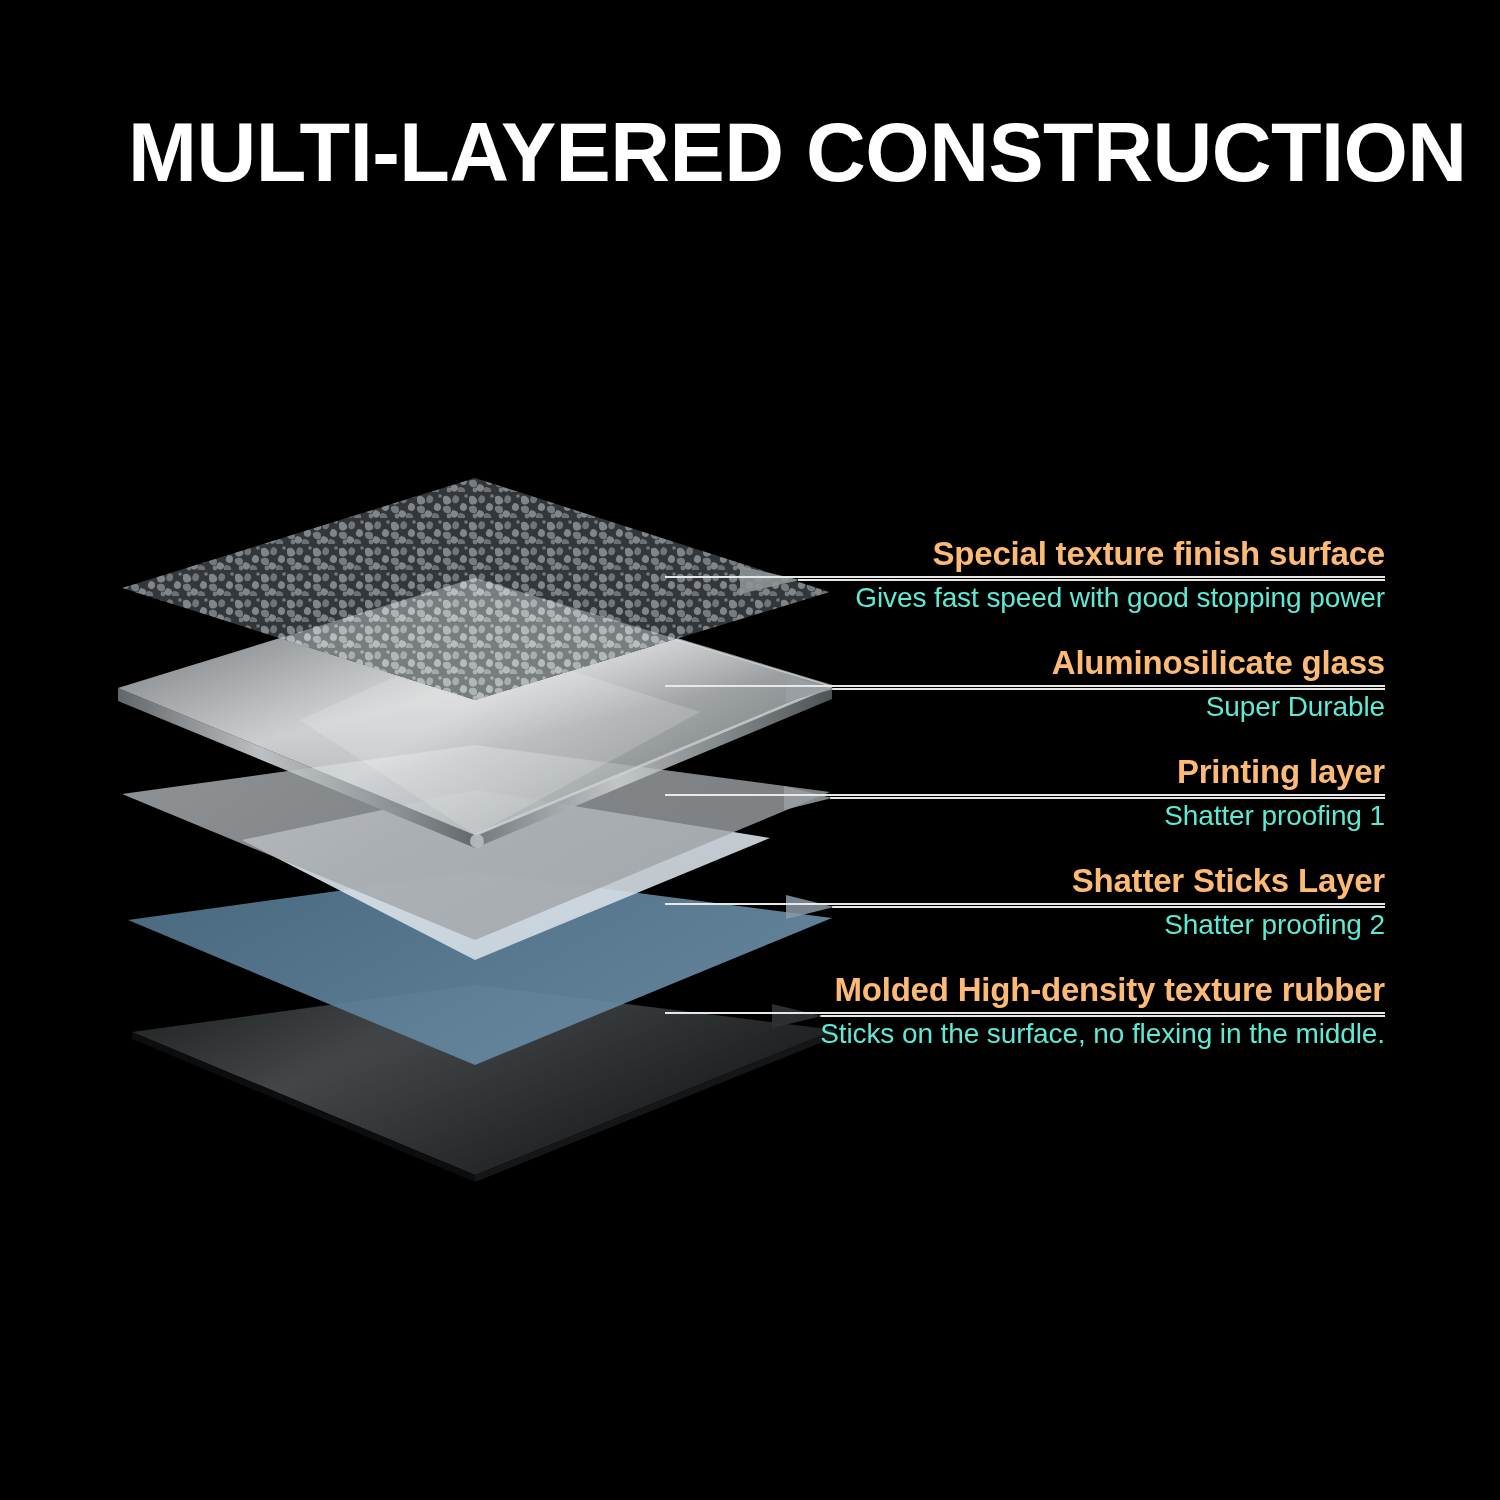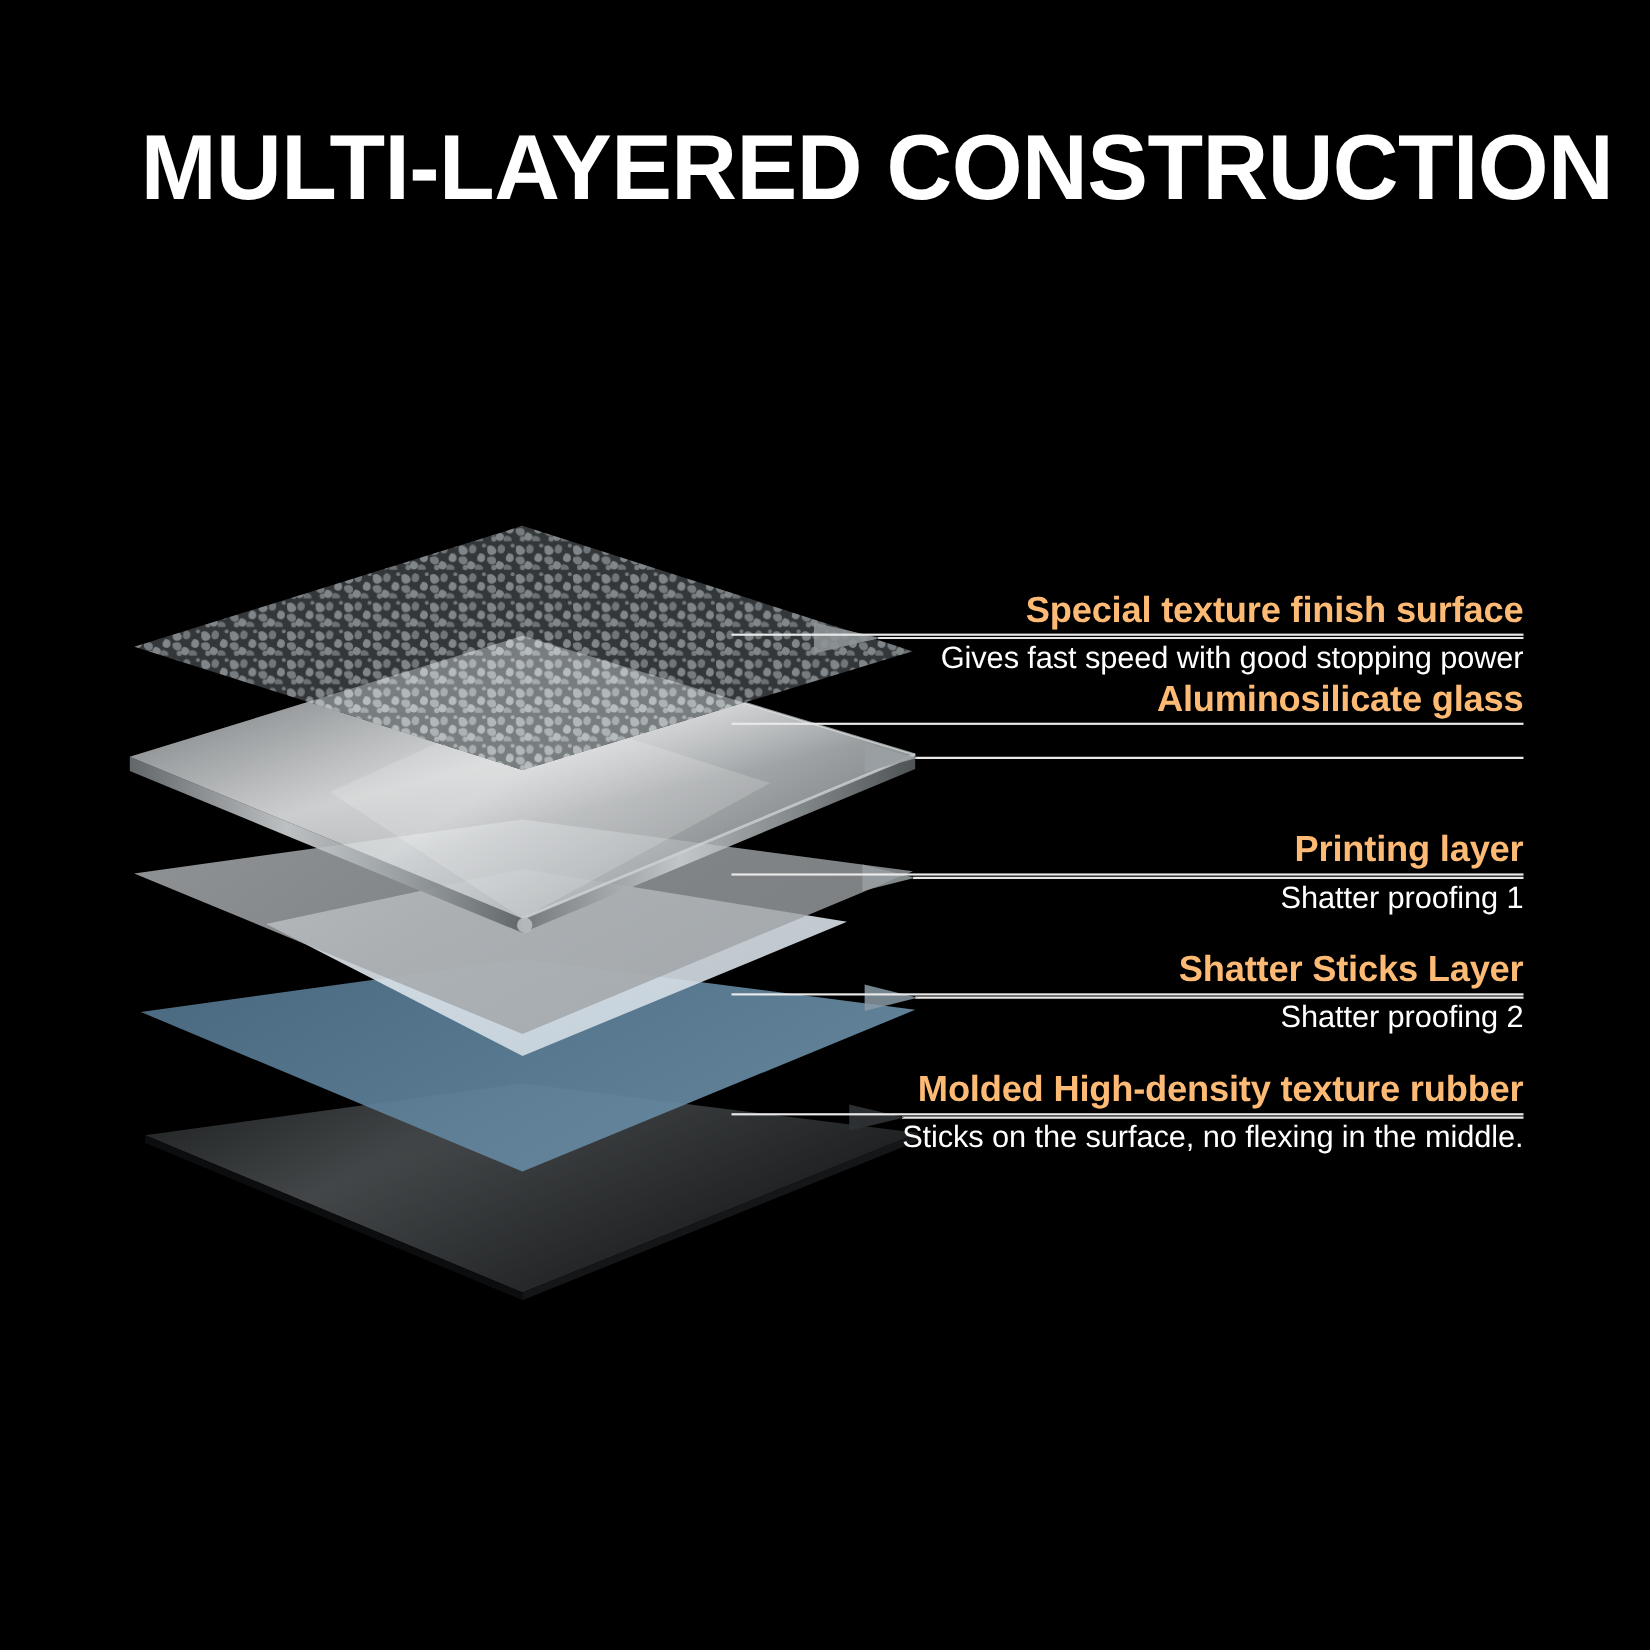--- a/index.html
+++ b/index.html
@@ -70,28 +70,28 @@
     background: #e8e8e8;
     margin-top: 3px;
     margin-bottom: 3px;
     width: 100%;
   }
   .callout-sub {
     font-family: "Liberation Sans", sans-serif;
     font-weight: 400;
     font-size: 28px;
     line-height: 34px;
-    color: #ffffff;
+    color: #5eead4;
     white-space: nowrap;
     letter-spacing: -0.1px;
   }
 
   
   #callout-0 { top: 535px; }
-  #callout-1 { top: 616px; }
+  #callout-1 { top: 644px; }
   #callout-2 { top: 753px; }
   #callout-3 { top: 862px; }
   #callout-4 { top: 971px; }
 </style>
 </head>
 <body>
 
 <div id="stage">
 
   <div id="page-title">MULTI-LAYERED CONSTRUCTION</div>
@@ -242,20 +242,21 @@
 
   <div class="callout" id="callout-0">
     <div class="callout-title">Special texture finish surface</div>
     <div class="callout-rule"></div>
     <div class="callout-sub">Gives fast speed with good stopping power</div>
   </div>
 
   <div class="callout" id="callout-1">
     <div class="callout-title">Aluminosilicate glass</div>
     <div class="callout-rule"></div>
+    <div class="callout-sub">Super Durable</div>
   </div>
 
   <div class="callout" id="callout-2">
     <div class="callout-title">Printing layer</div>
     <div class="callout-rule"></div>
     <div class="callout-sub">Shatter proofing 1</div>
   </div>
 
   <div class="callout" id="callout-3">
     <div class="callout-title">Shatter Sticks Layer</div>

